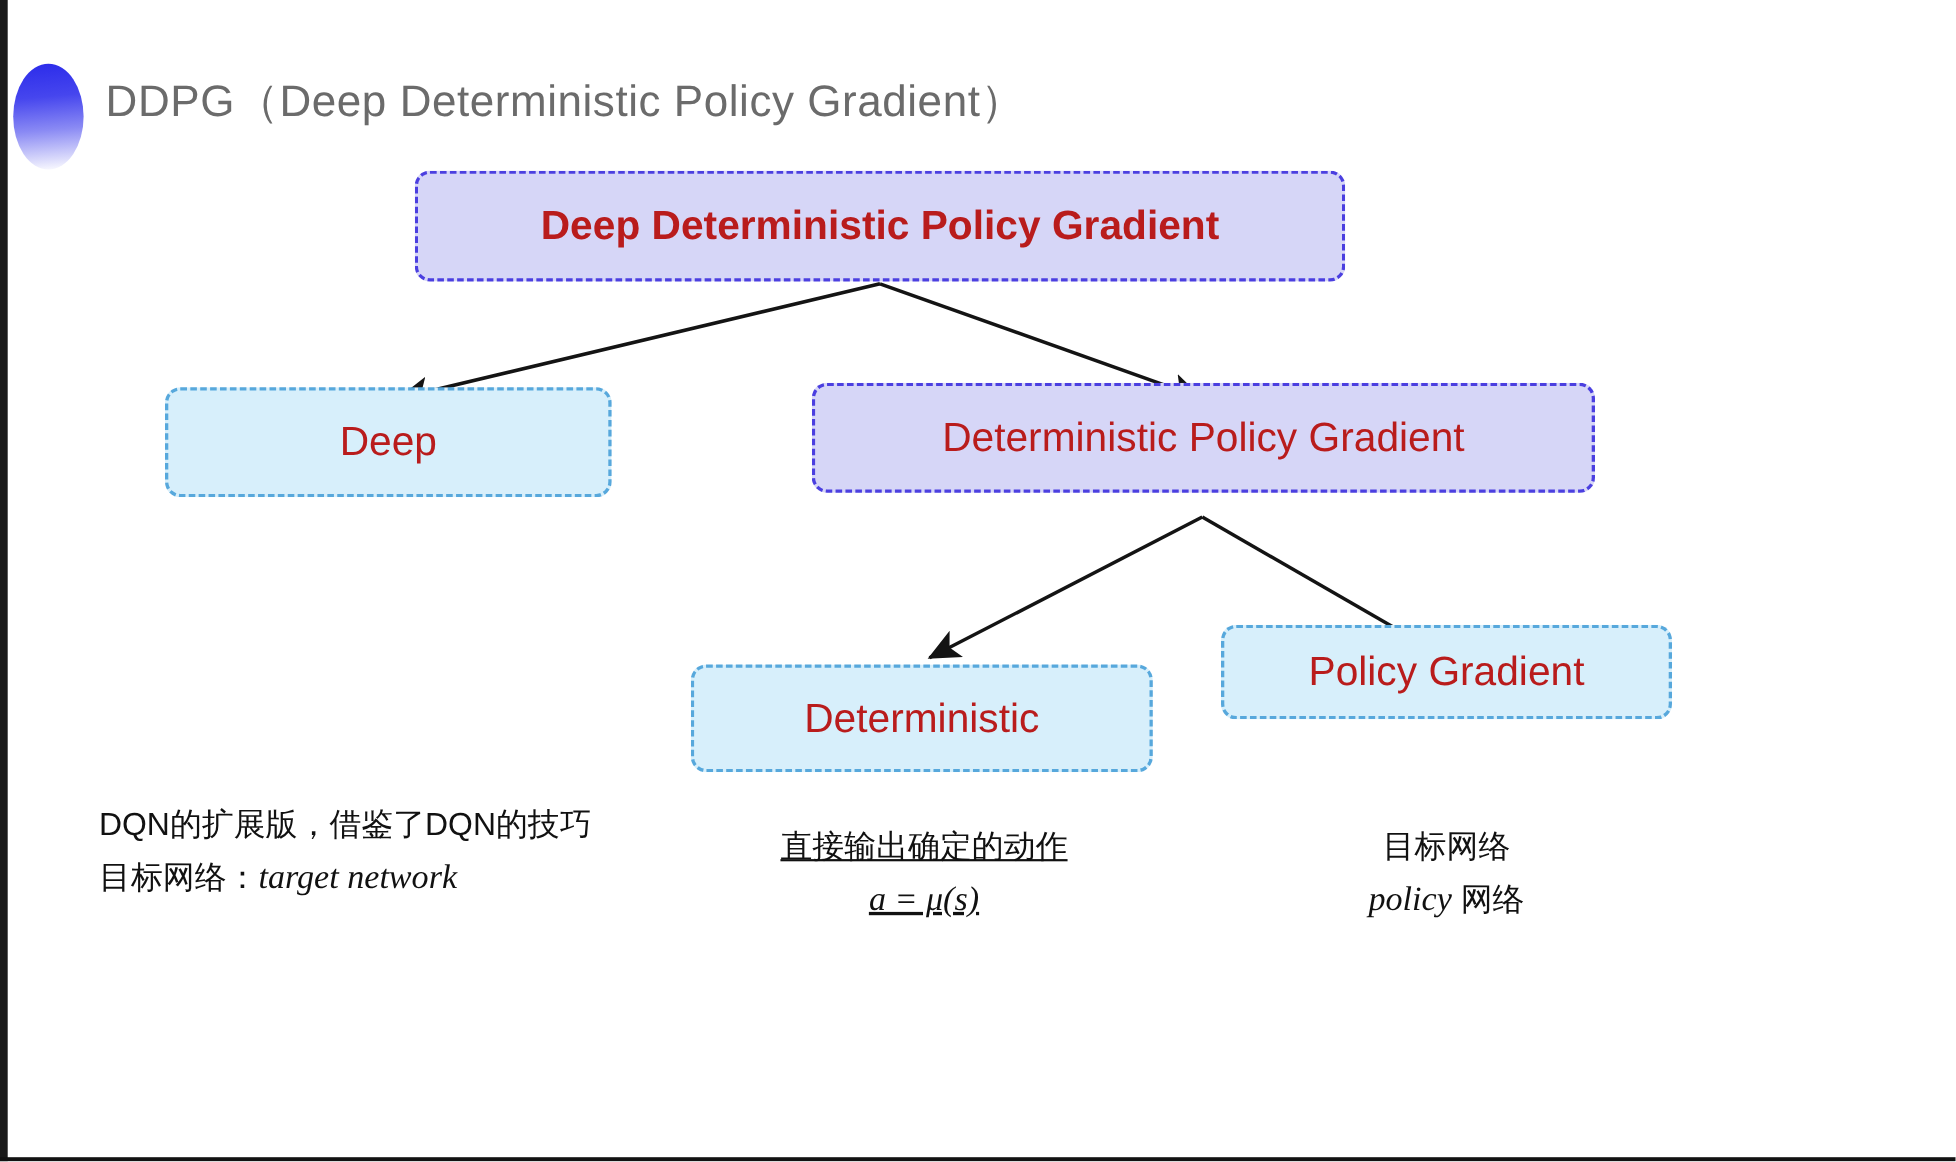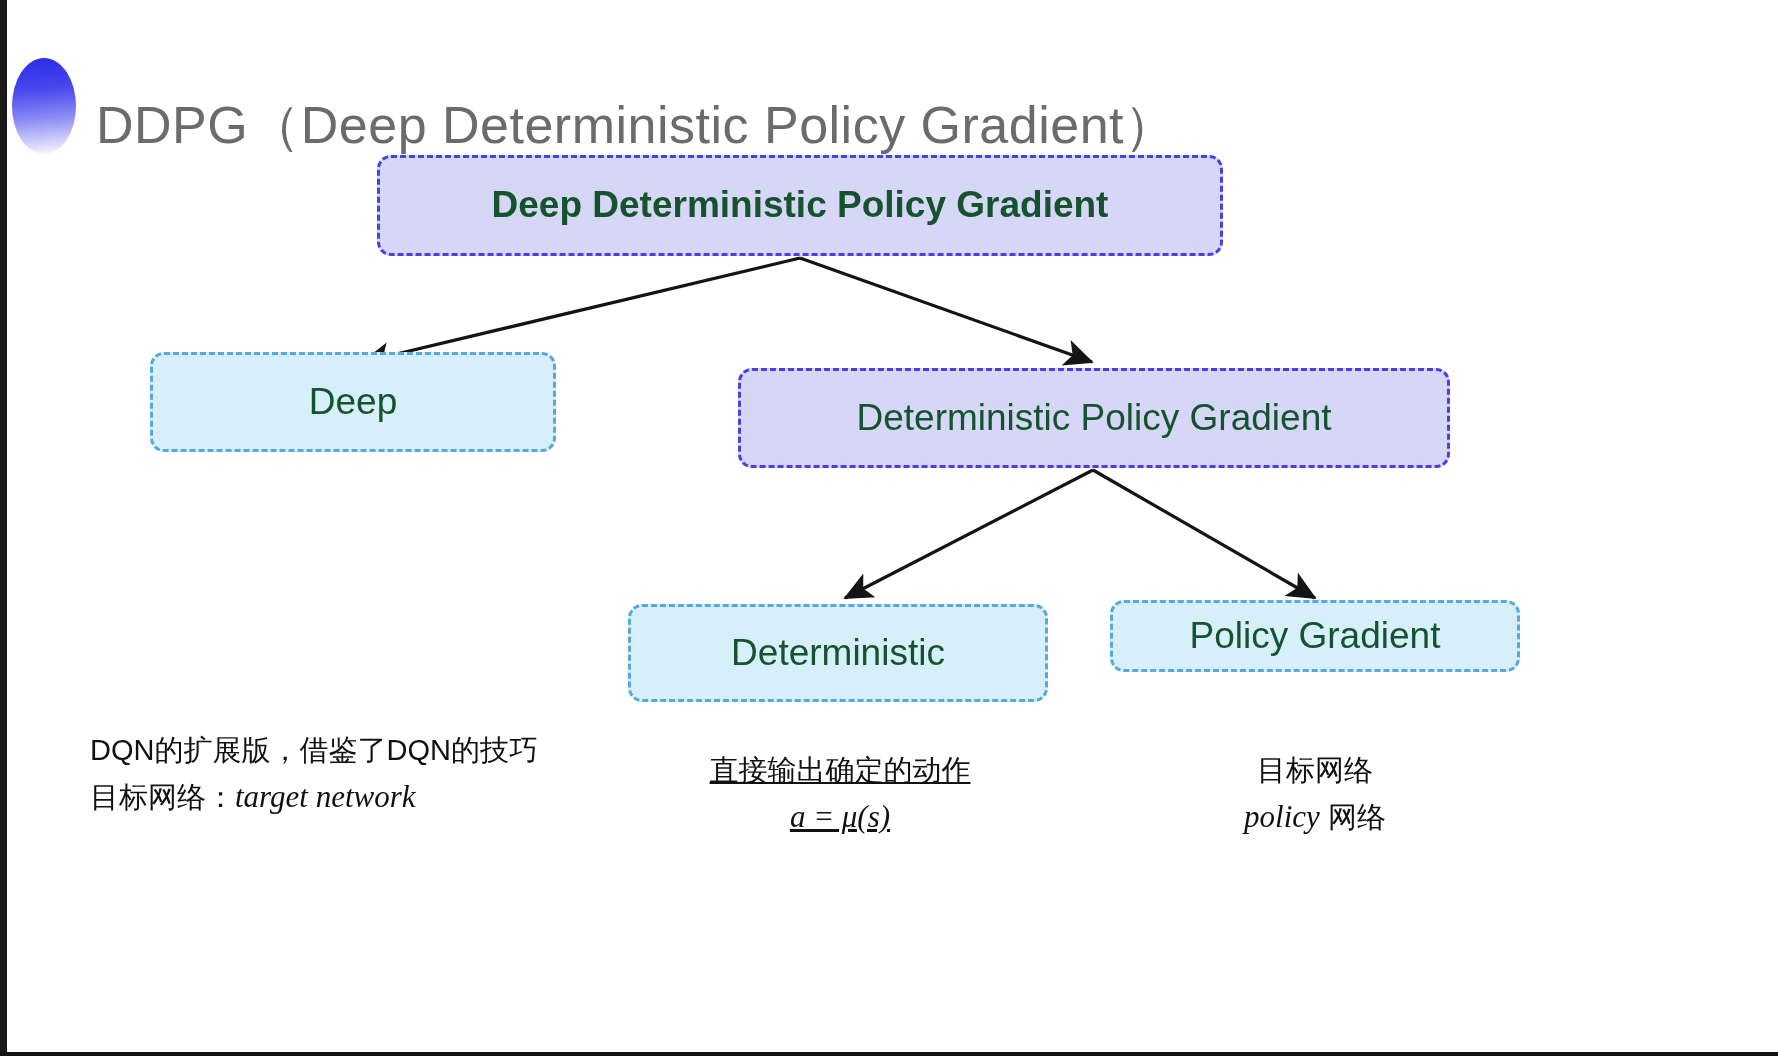--- a/index.html
+++ b/index.html
@@ -36,54 +36,53 @@
     top: 58px;
     width: 64px;
     height: 96px;
     border-radius: 50%;
     background: linear-gradient(175deg, #2b2bea 0%, #4646ee 32%, #8a8af4 62%, #d9d9fb 88%, #ffffff 100%);
   }
   .title-text {
     position: absolute;
     left: 96px;
     top: 64px;
-    font-size: 52px;
+    font-size: 40px;
     color: #6b6b6b;
     letter-spacing: 0.5px;
     white-space: nowrap;
     font-weight: 400;
-    margin-top: 27px;
   }
 
   
   .node {
     position: absolute;
     box-sizing: border-box;
     border-radius: 14px;
     display: flex;
     align-items: center;
     justify-content: center;
-    color: #14532d;
+    color: #b91c1c;
     text-align: center;
     line-height: 1.15;
   }
   .node-purple {
     background: #d6d6f7;
     border: 3px dashed #4b3fe0;
   }
   .node-blue {
     background: #d7effb;
     border: 3px dashed #57a8dc;
   }
 
   #node-root   { left: 377px; top: 155px; width: 846px; height: 101px; font-size: 37px; font-weight: 700; }
   #node-deep   { left: 150px; top: 352px; width: 406px; height: 100px; font-size: 37px; font-weight: 400; }
-  #node-dpg    { left: 738px; top: 368px; width: 712px; height: 100px; font-size: 37px; font-weight: 400; }
+  #node-dpg    { left: 738px; top: 348px; width: 712px; height: 100px; font-size: 37px; font-weight: 400; }
   #node-det    { left: 628px; top: 604px; width: 420px; height: 98px;  font-size: 37px; font-weight: 400; align-items: center; }
-  #node-pg     { left: 1110px; top: 600px; width: 410px; height: 72px; font-size: 37px; font-weight: 400; }
+  #node-pg     { left: 1110px; top: 568px; width: 410px; height: 86px; font-size: 37px; font-weight: 400; }
 
   
   #arrows {
     position: absolute;
     left: 0; top: 0;
     width: 1778px; height: 1056px;
     pointer-events: none;
   }
 
   

